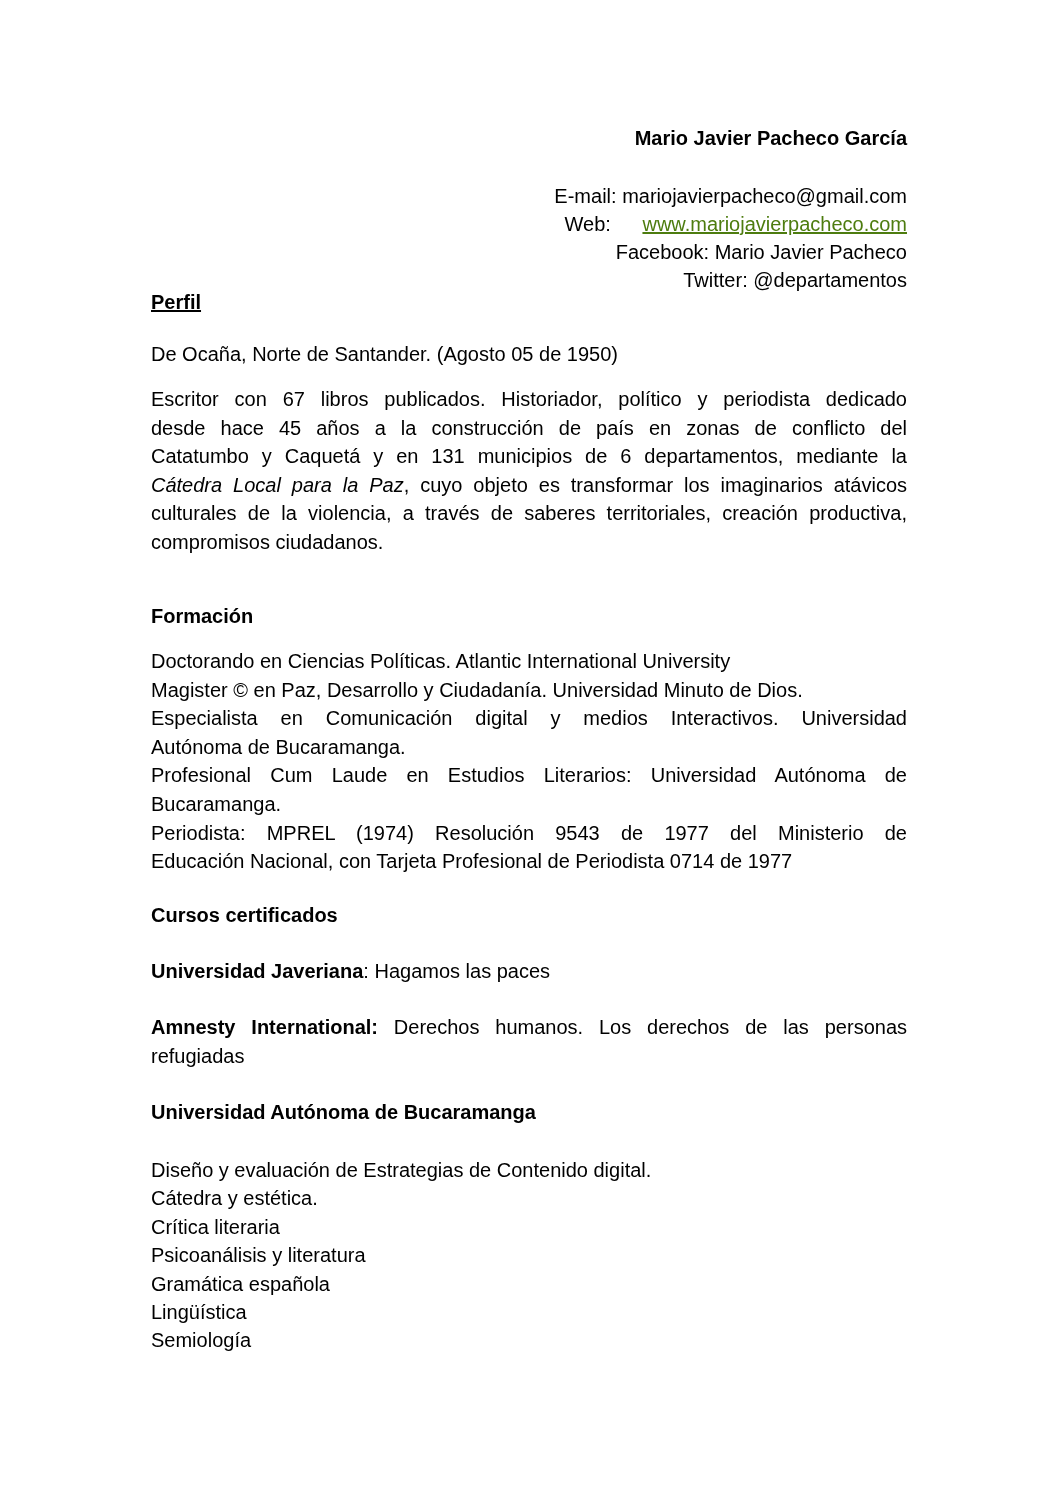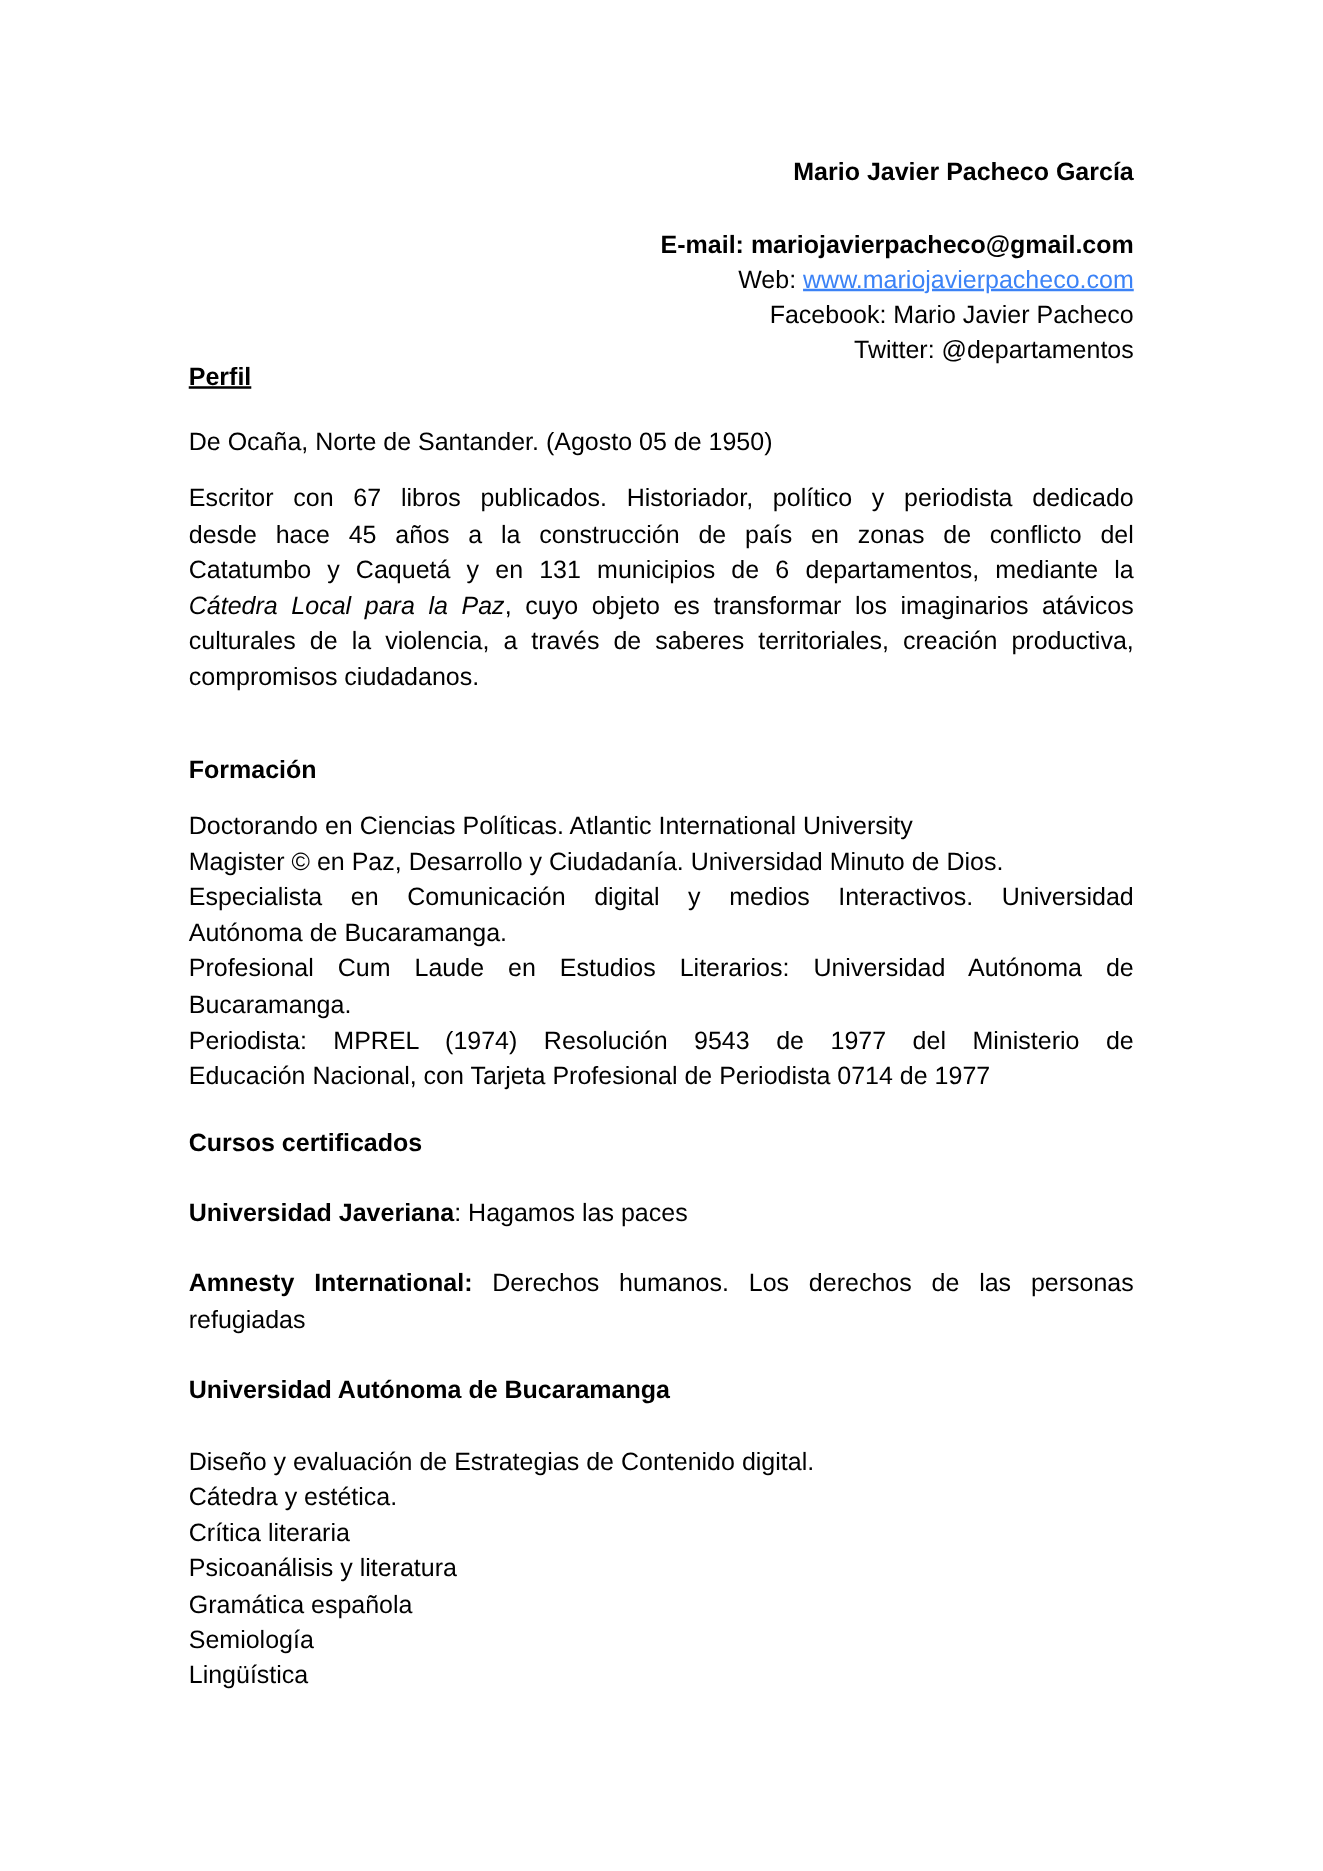--- a/index.html
+++ b/index.html
@@ -5,31 +5,31 @@
   html, body { margin: 0; padding: 0; background: #ffffff; }
   body { width: 1058px; height: 1497px; position: relative; overflow: hidden;
          font-family: "Liberation Sans", sans-serif; color: #000; font-size: 20px; }
   .page { position: absolute; left: 151px; top: 0; width: 756px; }
   .center { text-align: right; }
   .bold { font-weight: bold; }
   .line { position: absolute; left: 0; width: 756px; line-height: 28px; white-space: nowrap; }
   .just { position: absolute; left: 0; width: 756px; line-height: 28.6px; text-align: justify; }
   .just span.l { display: block; text-align-last: justify; }
   .just span.last { display: block; text-align-last: left; }
-  a.link { color: #3b82f6; text-decoration: underline; }
+  a.link { color: #4d7c0f; text-decoration: underline; margin-left: 26px; }
   em { font-style: italic; }
 </style>
 </head>
 <body>
 
 <div class="page">
 
   <div class="line center bold" style="top:124px;">Mario Javier Pacheco García</div>
 
-  <div class="line center" style="top:182px;font-weight:bold;">
+  <div class="line center" style="top:182px;">
     <span>E-mail: </span><span>mariojavierpacheco@gmail.com</span>
   </div>
   <div class="line center" style="top:210px;">
     <span>Web: </span><a class="link">www.mariojavierpacheco.com</a>
   </div>
   <div class="line center" style="top:238px;">
     <span>Facebook: </span><span>Mario Javier Pacheco</span>
   </div>
   <div class="line center" style="top:266px;">
     <span>Twitter: </span><span>@departamentos</span>
@@ -71,17 +71,17 @@
   </div>
 
   <div class="line bold" style="top:1098px;">Universidad Autónoma de Bucaramanga</div>
 
   <div style="position:absolute; left:0; top:1156px; width:756px; line-height:28.4px;">
     <div>Diseño y evaluación de Estrategias de Contenido digital.</div>
     <div>Cátedra y estética.</div>
     <div>Crítica literaria</div>
     <div>Psicoanálisis y literatura</div>
     <div>Gramática española</div>
+    <div>Lingüística</div>
     <div>Semiología</div>
-    <div>Lingüística</div>
   </div>
 
 </div>
 
 </body></html>

